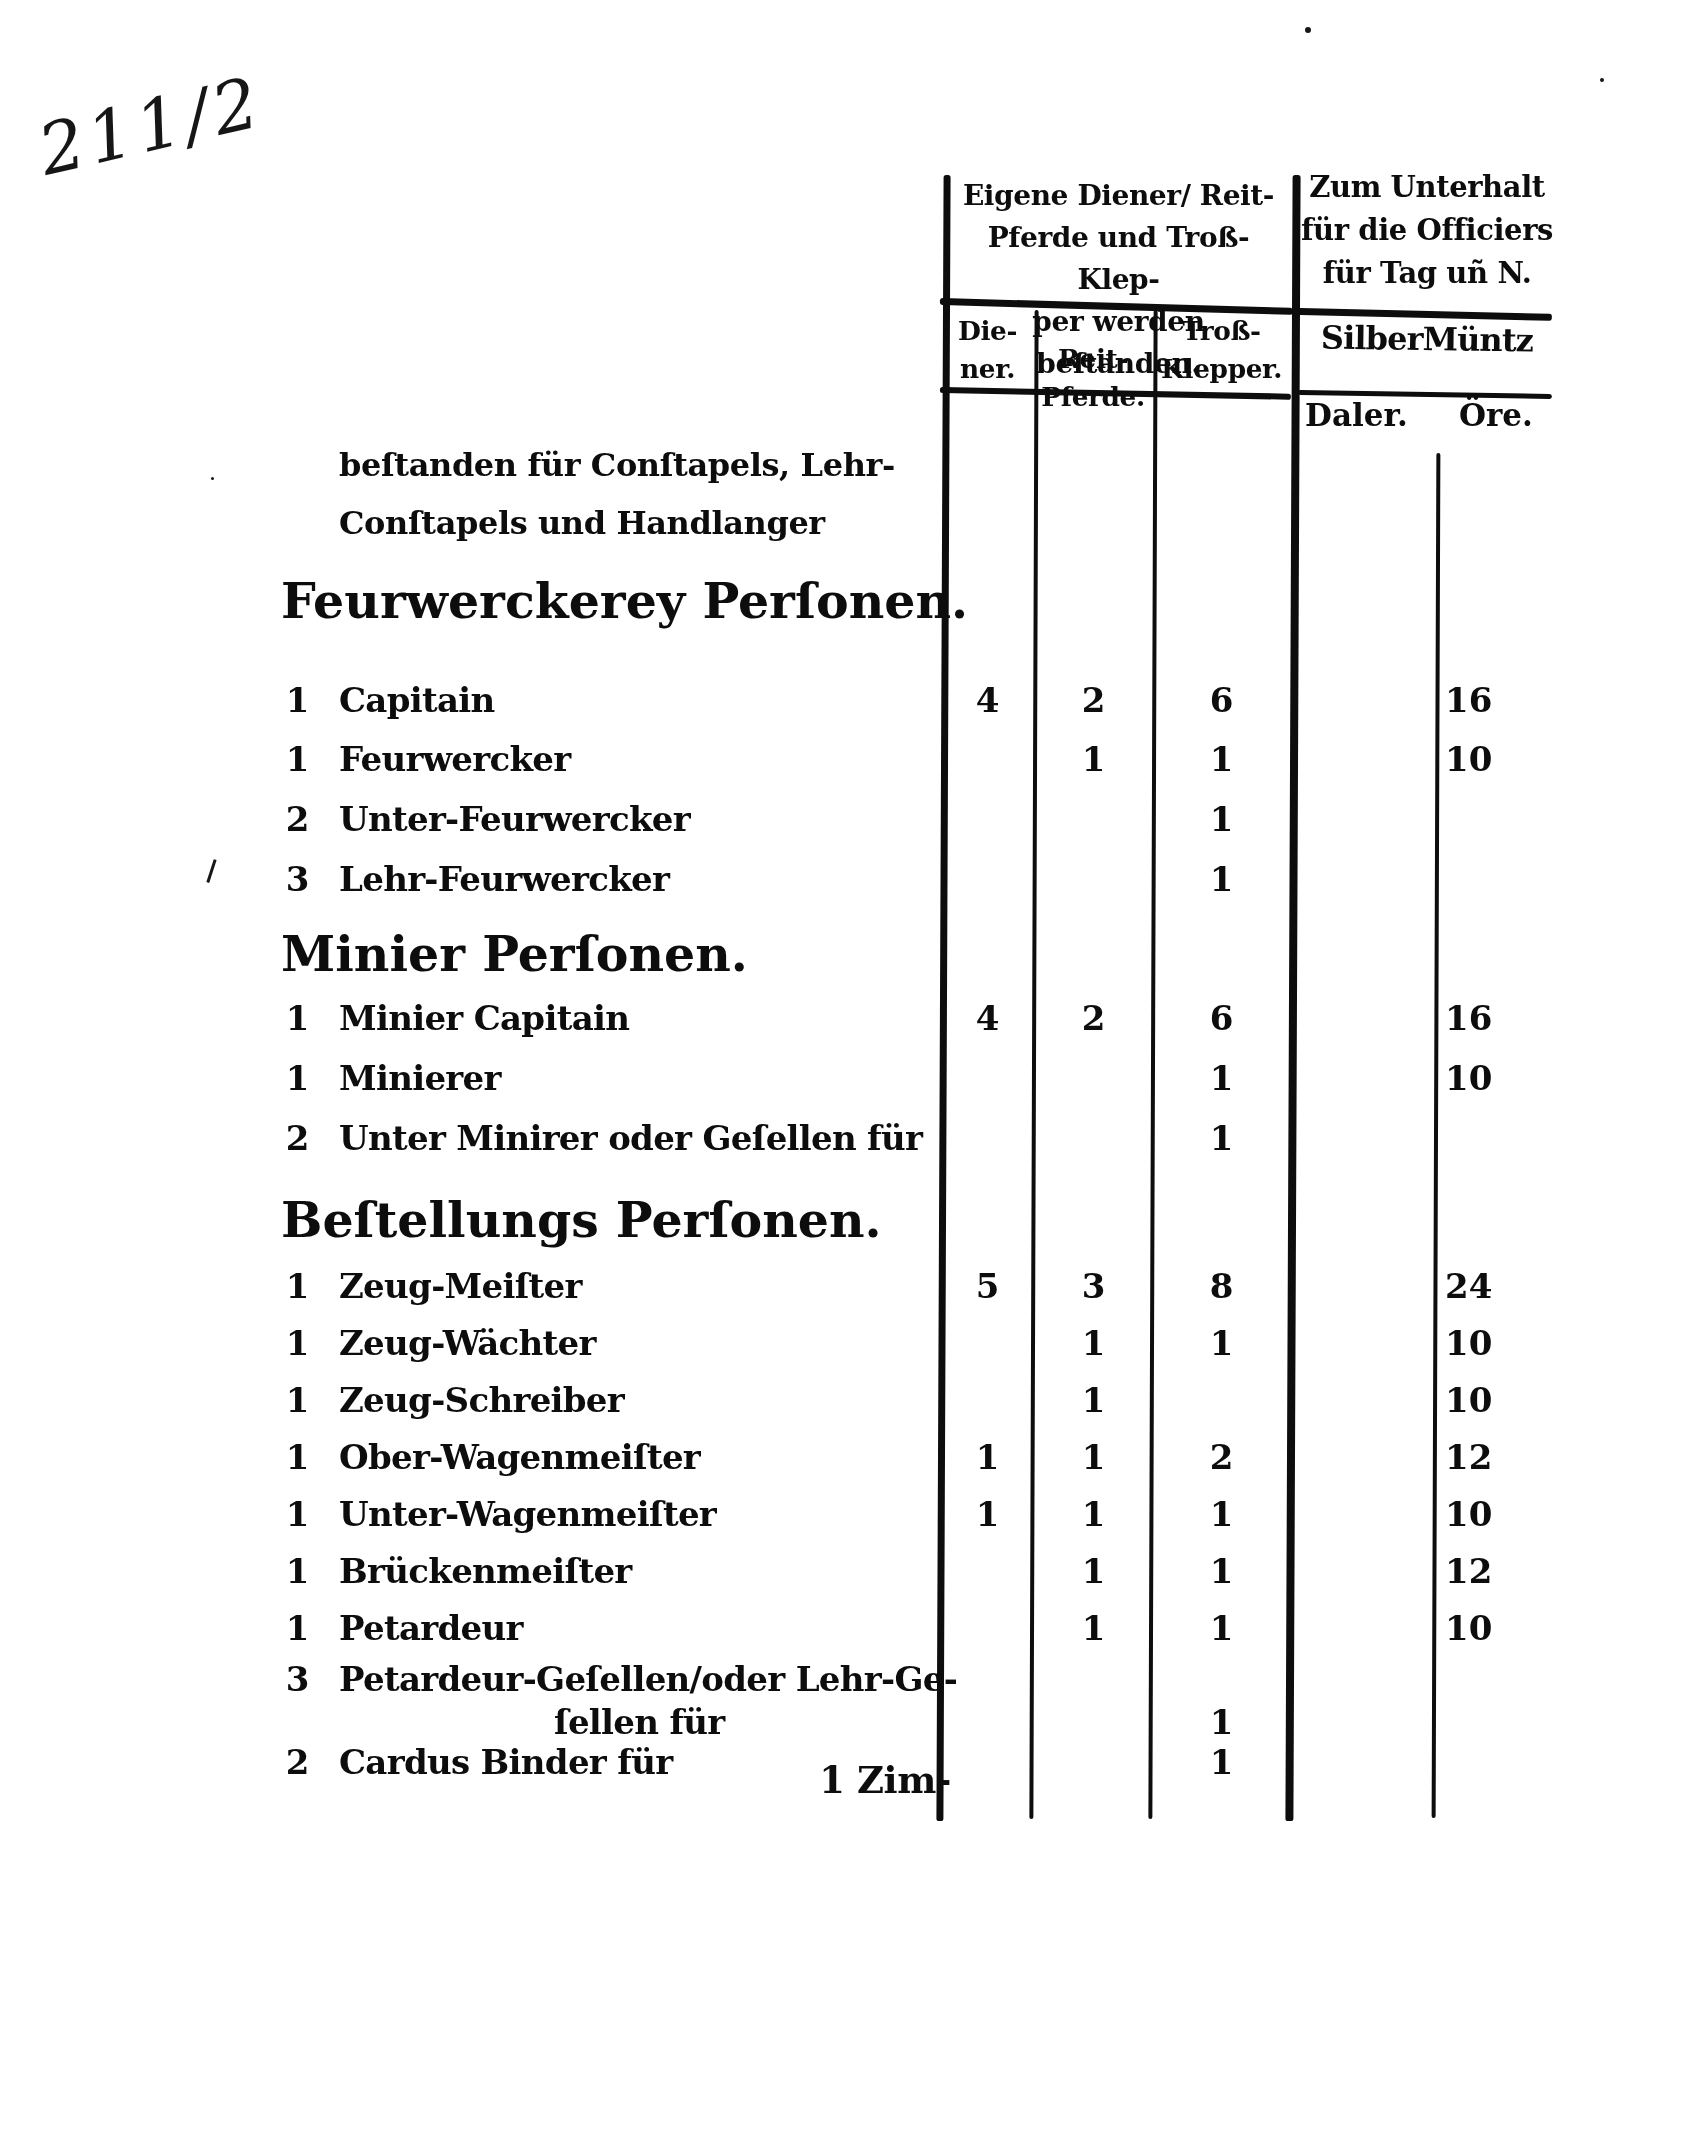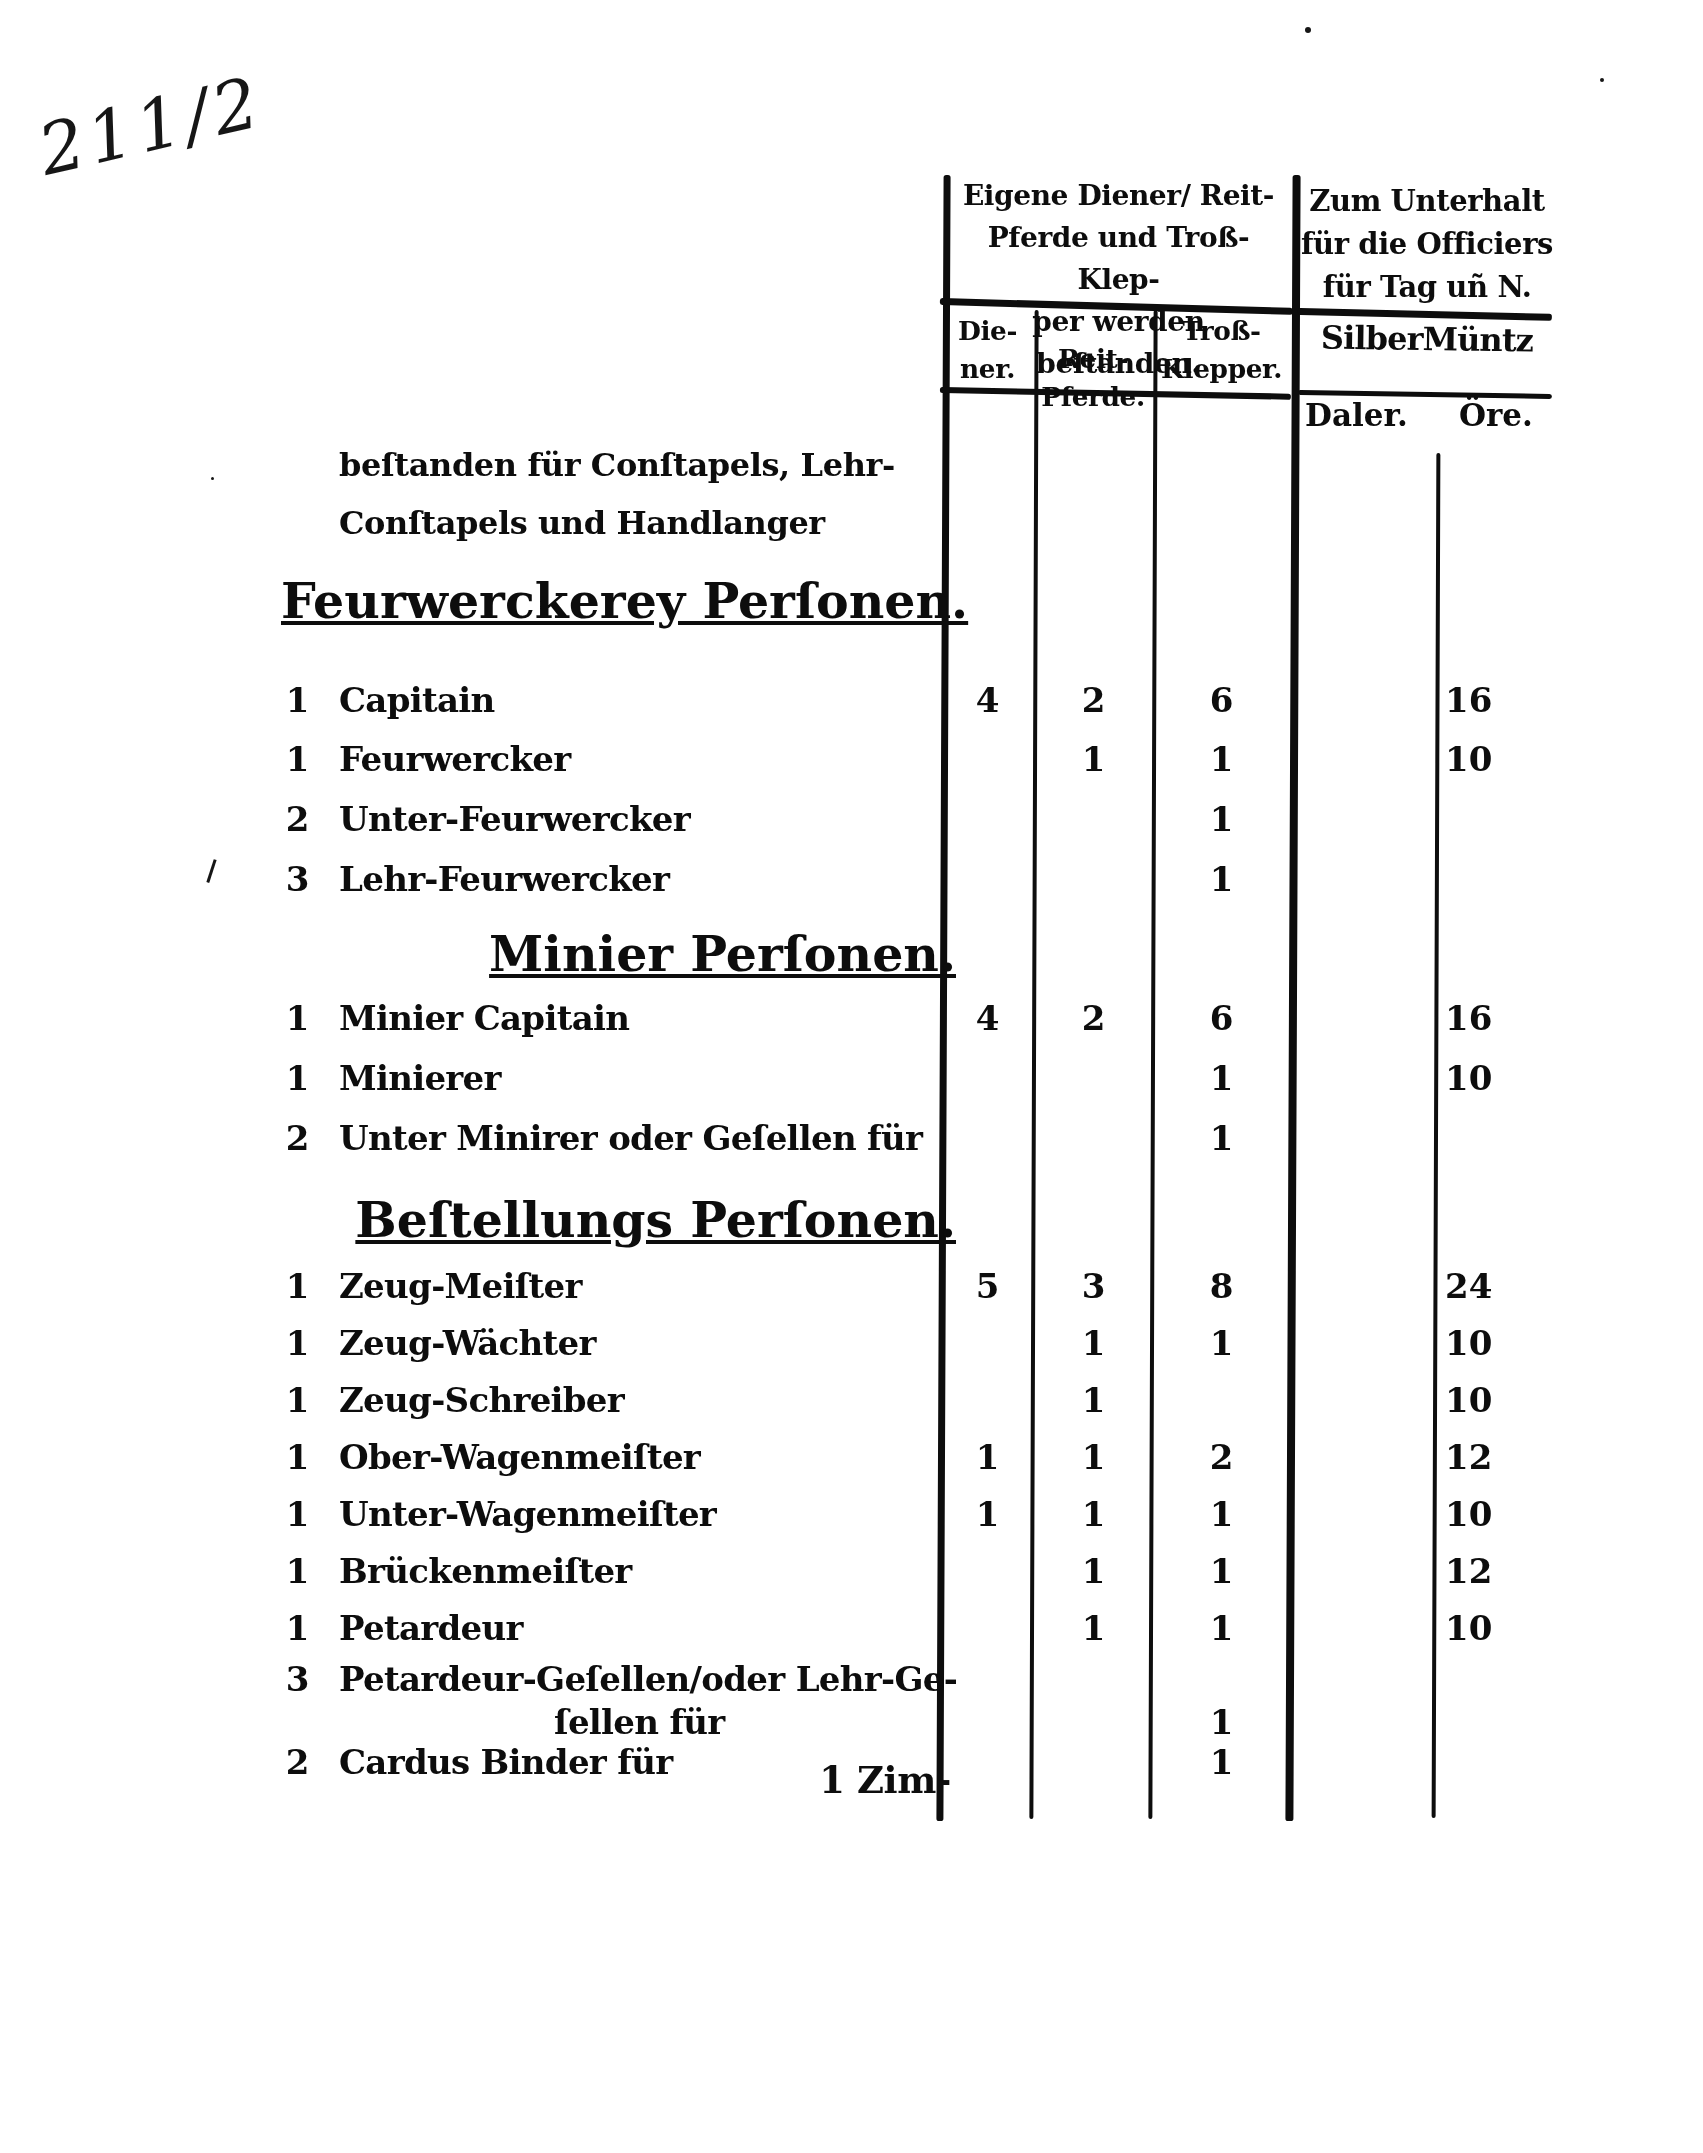--- a/index.html
+++ b/index.html
@@ -11,36 +11,36 @@
   
   .handwritten{
     position:absolute;left:37px;top:82px;width:256px;
     font-style:italic;font-weight:400;font-size:70px;letter-spacing:5.1px;
     transform:rotate(-13deg);color:#161616;
     font-family:"DejaVu Serif","Liberation Serif",serif;
   }
   
   .ghbox{position:absolute;text-align:center;font-weight:700;}
   .gh-left{left:949px;top:175px;width:339px;font-size:28px;line-height:42px;letter-spacing:-0.4px;}
-  .gh-right{left:1300px;top:180px;width:254px;font-size:29px;line-height:43px;letter-spacing:-0.4px;}
+  .gh-right{left:1300px;top:166px;width:254px;font-size:29px;line-height:43px;letter-spacing:-0.4px;}
   .subbox{position:absolute;text-align:center;font-weight:700;font-size:26.4px;line-height:38px;letter-spacing:-0.4px;}
   .sub-diener{left:944px;top:312px;width:87px;}
   .sub-reit{left:1037px;top:312px;width:112px;margin-top:28px;}
   .sub-tross{left:1155px;top:312px;width:133px;}
   .moneyhdr{
     position:absolute;left:1300px;top:320px;width:254px;text-align:center;
     font-weight:700;font-size:32px;letter-spacing:-0.9px;transform:rotate(0.8deg);
   }
   .daler-lbl{position:absolute;left:1305px;top:397px;width:128px;text-align:left;font-weight:700;font-size:31px;}
   .oere-lbl{position:absolute;left:1443px;top:397px;width:102px;text-align:left;font-weight:700;font-size:31px;margin-left:16px;}
   
   .intro-line{position:absolute;left:339px;width:613px;font-weight:700;font-size:32px;letter-spacing:-0.4px;}
   .section-title{
-    position:absolute;left:281px;width:675px;text-align:right;
-    font-weight:700;font-size:49px;letter-spacing:0px;white-space:nowrap;text-decoration:underline;
+    position:absolute;left:281px;width:675px;text-align:left;
+    font-weight:700;font-size:49px;letter-spacing:0px;white-space:nowrap;
   }
   .row{position:absolute;left:0;width:1704px;height:49px;font-size:34px;font-weight:700;}
   .row .count{position:absolute;left:273px;width:49px;text-align:center;}
   .row .label{position:absolute;left:339px;width:613px;letter-spacing:-0.7px;white-space:nowrap;}
   .row.indent .label{left:554px;}
   .row .c-diener{position:absolute;left:946px;width:83px;text-align:center;}
   .row .c-reit{position:absolute;left:1039px;width:109px;text-align:center;}
   .row .c-tross{position:absolute;left:1157px;width:129px;text-align:center;}
   .row .c-oere{position:absolute;left:1445px;width:111px;text-align:left;}
   .catchword{

